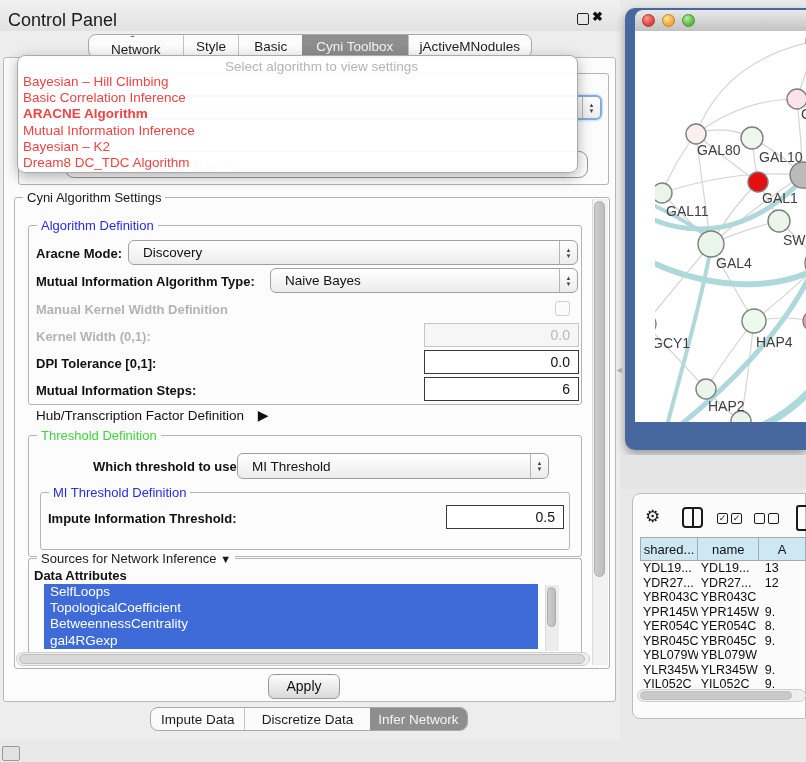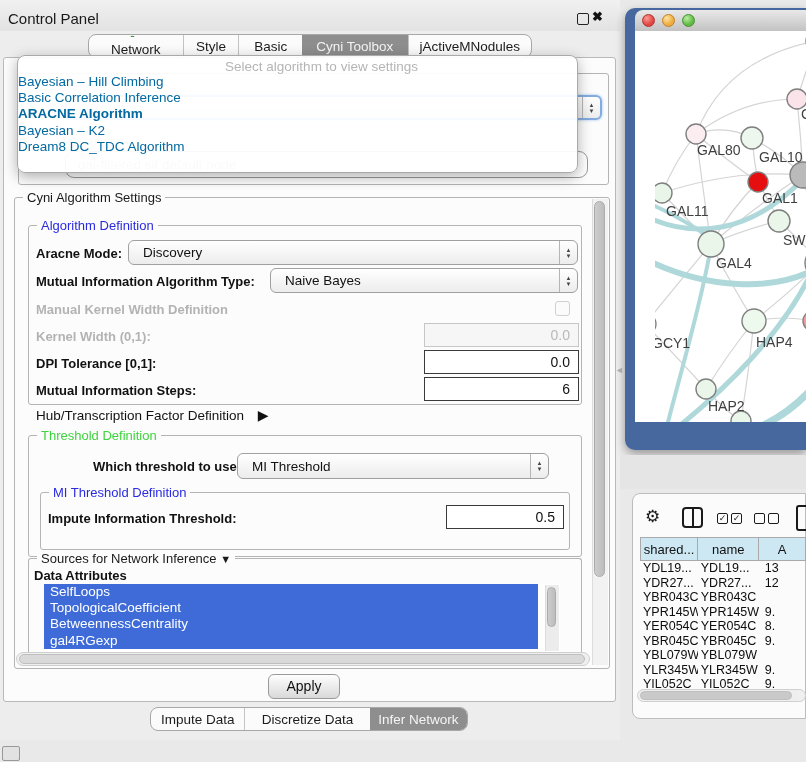--- a/index.html
+++ b/index.html
@@ -1,21 +1,21 @@
 <!DOCTYPE html>
 <html><head>
 <meta charset="utf-8">
 <style>
   html,body{margin:0;padding:0;background:#e9e9e9;font-family:"Liberation Sans",sans-serif;}
   #stage{position:relative;width:806px;height:762px;overflow:hidden;background:#e9e9e9;}
   .abs{position:absolute;}
   
   #cpanel{left:0;top:0;width:620px;height:740px;background:#ededed;}
   #cp-titlebar{left:0;top:0;width:620px;height:31px;background:linear-gradient(#f1f1f1,#e2e2e2);}
-  #cp-title{left:8px;top:10px;font-size:15px;color:#1a1a1a;}
+  #cp-title{left:8px;top:10px;font-size:18px;color:#1a1a1a;}
   #float-btn{left:577px;top:13px;width:10px;height:10px;border:1.6px solid #222;border-radius:2px;}
   #close-btn{left:592px;top:9px;font-size:13px;font-weight:bold;color:#111;}
   #top-notch{left:7px;top:0;width:2px;height:6px;background:#888;}
   
   .tabbar{display:flex;border:1px solid #a8a8a8;border-radius:8px;background:#fbfbfb;overflow:hidden;height:24px;box-sizing:border-box;}
   .tab{display:flex;align-items:center;justify-content:center;font-size:13.5px;color:#1c1c1c;border-left:1px solid #c3c3c3;box-sizing:border-box;gap:5px;cursor:default;}
   .tab:first-child{border-left:none;}
   .tab.sel{background:#8e8e8e;color:#f5f5f5;border-left:none;}
   #top-tabs{left:88px;top:34px;width:444px;}
   #bottom-tabs{left:150px;top:707px;width:318px;}
@@ -31,21 +31,21 @@
   .lbl.dis{color:#b3b3b3;}
   
   .combo{position:absolute;height:25px;border:1px solid #a0a0a0;border-radius:6px;background:linear-gradient(#ffffff,#ececec);box-sizing:border-box;display:flex;align-items:center;font-size:13.5px;color:#111;}
   .combo .ctext{padding-left:14px;flex:1;}
   .combo .stepper{width:17px;align-self:stretch;border-left:1px solid #b5b5b5;display:flex;flex-direction:column;align-items:center;justify-content:center;font-size:6px;color:#444;line-height:6px;}
   .field{position:absolute;height:24px;border:1.5px solid #3a3a3a;background:#fff;box-sizing:border-box;font-size:14px;color:#111;text-align:right;padding:3px 8px 0 0;}
   .field.dis{border:1px solid #c6c6c6;background:#f6f6f6;color:#b8b8b8;}
   
   #popup{left:17px;top:55px;width:561px;height:118px;background:rgba(255,255,255,0.93);border:1px solid #aaa;border-radius:8px;box-shadow:0 4px 14px rgba(0,0,0,0.3);z-index:5;box-sizing:border-box;}
   #popup-header{text-align:center;color:#b5b5b5;font-size:13.5px;padding-top:3px;height:15px;padding-left:48px;}
-  .pop-item{font-size:13.5px;color:#0369a1;height:16.2px;line-height:16.2px;white-space:nowrap;}
+  .pop-item{font-size:13.5px;color:#ef4444;padding-left:5px;height:16.2px;line-height:16.2px;white-space:nowrap;}
   .pop-item.bold{font-weight:bold;}
   
   .sb-track-v{position:absolute;background:#f2f2f2;border-left:1px solid #dcdcdc;}
   .sb-thumb{position:absolute;background:linear-gradient(90deg,#cdcdcd,#bdbdbd);border:1px solid #ababab;border-radius:6px;box-sizing:border-box;}
   .sb-track-h{position:absolute;background:#efefef;border:1px solid #cfcfcf;border-radius:7px;box-sizing:border-box;}
   .sb-thumb-h{position:absolute;background:#d9d9d9;border:1px solid #bfbfbf;border-radius:5px;box-sizing:border-box;}
   
   #attr-list{left:44px;top:584px;width:516px;height:68px;background:#fff;overflow:hidden;}
   .attr-item{height:16.2px;line-height:16.2px;background:#3e6bd8;color:#fff;font-size:13.5px;padding-left:6px;width:488px;}
   
@@ -127,20 +127,21 @@
       </div>
       <div style="position:absolute;left:61px;top:93px;width:523px;height:27px;border:1px solid #9a9a9a;border-radius:9px;background:#fff;box-sizing:border-box;font-size:13.5px;color:#b0b0b0;padding:5px 0 0 12px;">gal-filtered sif default node</div>
     </div>
 
     <div id="popup" class="abs">
       <div id="popup-header">Select algorithm to view settings</div>
       <div id="popup-items">
           <div class="pop-item">Bayesian – Hill Climbing</div>
           <div class="pop-item">Basic Correlation Inference</div>
           <div class="pop-item bold">ARACNE Algorithm</div>
+          <div class="pop-item">Mutual Information Inference</div>
           <div class="pop-item">Bayesian – K2</div>
           <div class="pop-item">Dream8 DC_TDC Algorithm</div>
         </div>
     </div>
 
     <div class="group" style="left:14px;top:197px;width:594px;height:470px;">
       <span class="legend">Cyni Algorithm Settings</span>
     </div>
     <div class="sb-track-v abs" style="left:592px;top:199px;width:15px;height:466px;"></div>
     <div class="sb-thumb abs" style="left:594px;top:201px;width:11px;height:376px;"></div>

